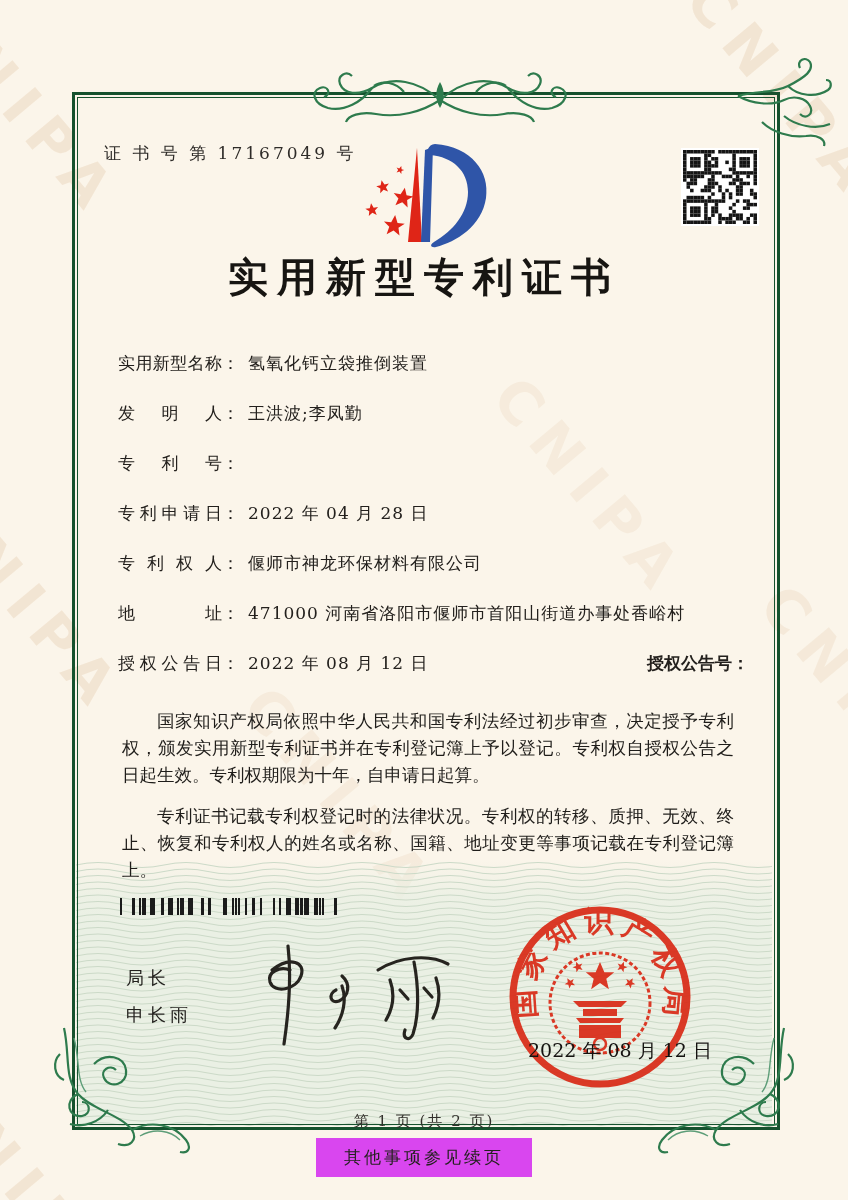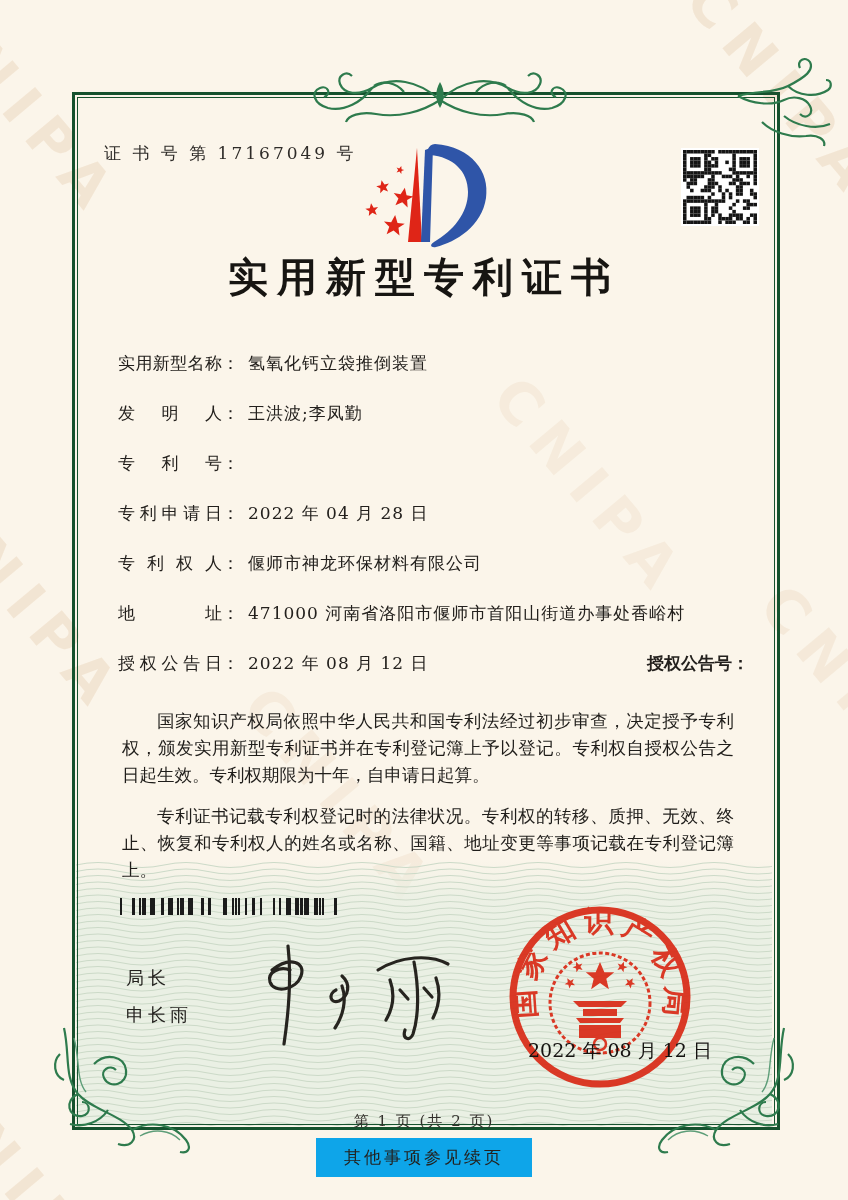--- a/index.html
+++ b/index.html
@@ -50,21 +50,21 @@
   .officer div{margin-bottom:13px;}
   .signature{position:absolute;left:238px;top:938px;z-index:5;}
   .signature path{stroke:#26241f;stroke-width:3.2;fill:none;stroke-linecap:round;stroke-linejoin:round;}
 
   .seal{position:absolute;left:505px;top:902px;z-index:5;}
   .seal-date{position:absolute;left:528px;top:1038px;z-index:6;font-size:19px;color:#141210;letter-spacing:0px;white-space:nowrap;}
 
   .page-note{position:absolute;left:0;right:0;top:1096px;text-align:center;z-index:5;
              font-size:15px;letter-spacing:2px;color:#33302c;margin-top:16px;}
   .cont-note{position:absolute;left:0;right:0;top:1138px;text-align:center;z-index:5;}
-  .cont-note span{display:inline-block;background:#0ea5e9;padding:8px 28px;font-size:17px;letter-spacing:3px;color:#23211e;}
+  .cont-note span{display:inline-block;background:#d946ef;padding:8px 28px;font-size:17px;letter-spacing:3px;color:#23211e;}
 
   .g-stroke{stroke:#2e7b4d;fill:none;stroke-width:2.2;}
   .g-stroke-thin{stroke:#5d9d78;fill:none;stroke-width:1.4;}
 </style>
 </head>
 <body>
 
 <div class="page">
 
   <span class="wm" style="left:-62px;top:-28px;">CNIPA</span>

